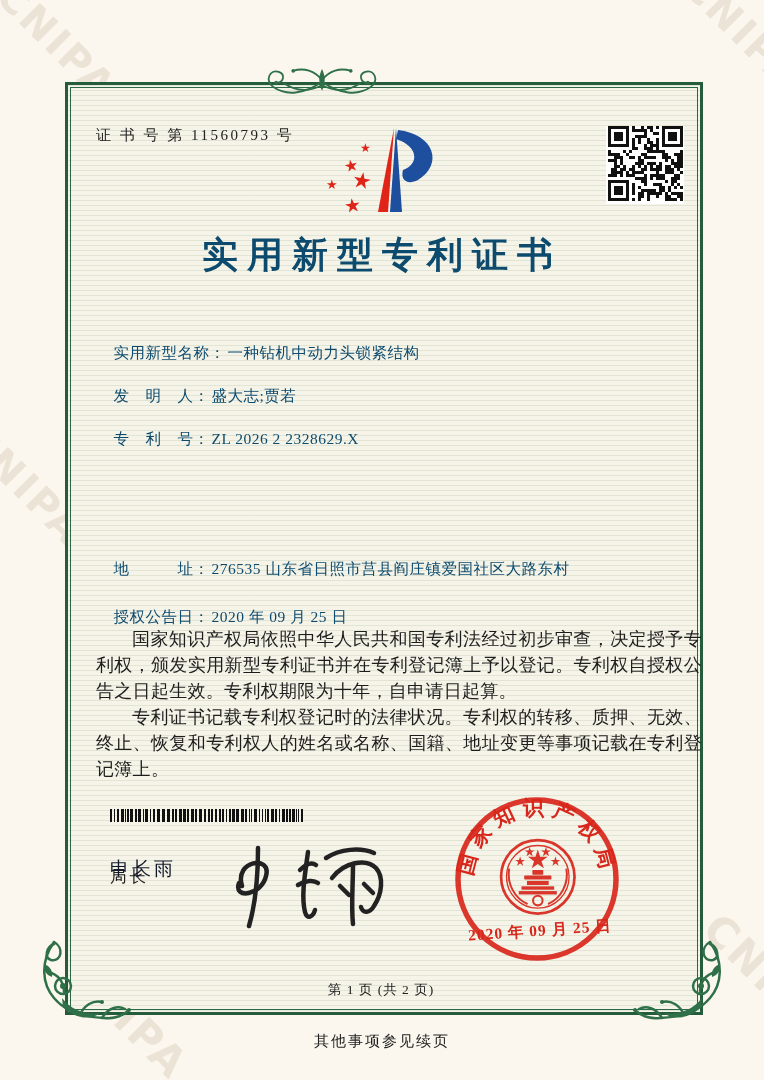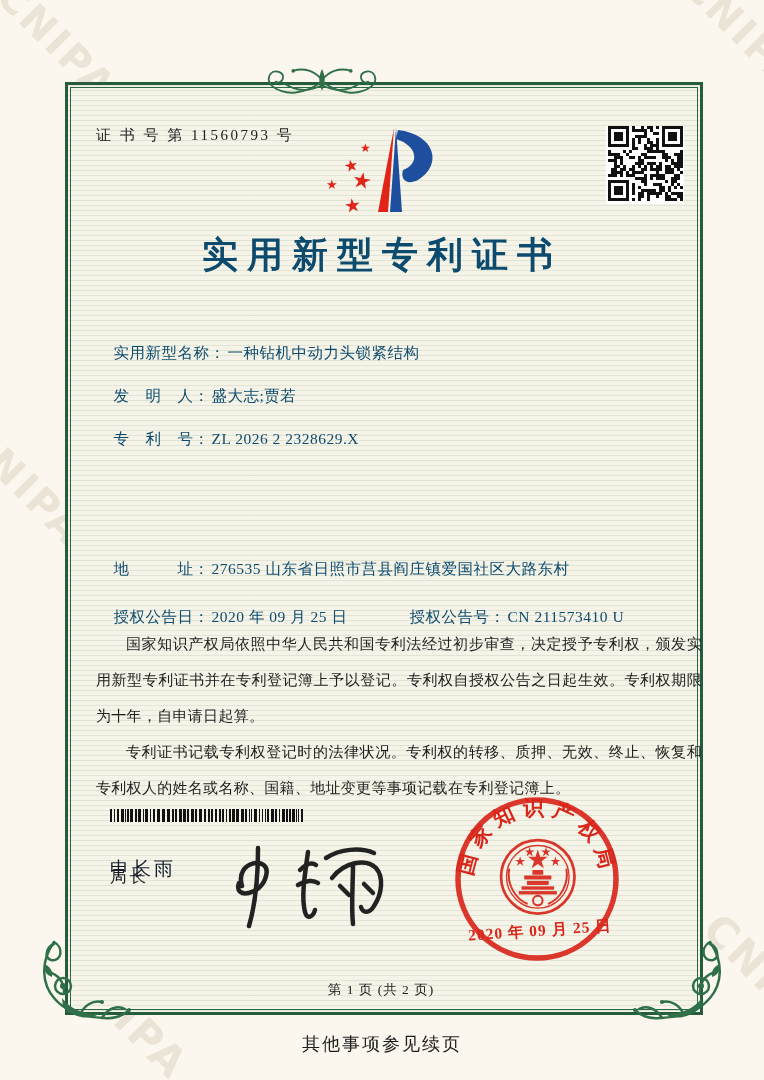--- a/index.html
+++ b/index.html
@@ -29,38 +29,38 @@
 
   .qr{position:absolute;left:606px;top:126px;width:78px;height:78px;background:#fff;
       display:flex;align-items:center;justify-content:center;}
 
   .title{position:absolute;left:0;top:231px;width:100%;text-align:center;
          font-size:36px;font-weight:700;letter-spacing:9px;color:#0c4a6e;}
 
   .field-row{position:absolute;left:96px;font-size:15.5px;color:#0c4a6e;white-space:pre;letter-spacing:0.5px;}
   .flabel{margin-right:2px;}
 
-  .body-text{position:absolute;left:96px;top:626px;width:606px;font-size:15px;
-             line-height:36px;color:#1d1d1d;text-align:justify;}
+  .body-text{position:absolute;left:96px;top:626px;width:606px;font-size:18px;
+             line-height:26px;color:#1d1d1d;text-align:justify;}
   .body-text p{margin:0;text-indent:2em;letter-spacing:0.3px;}
 
   .barcode{position:absolute;left:110px;top:808px;width:196px;height:13px;}
 
   .director-title{position:absolute;left:110px;top:866px;font-size:16.5px;letter-spacing:3px;color:#1d1d1d;}
   .director-name{position:absolute;left:110px;top:856px;font-size:19px;letter-spacing:3px;color:#0f172a;}
   .signature{position:absolute;left:212px;top:842px;width:195px;height:92px;}
 
   .seal{position:absolute;left:450px;top:792px;width:174px;height:174px;}
   .seal-date{position:absolute;left:468px;top:920px;width:160px;font-size:15.5px;color:#d8261b;
              letter-spacing:1px;transform:rotate(-4deg);white-space:nowrap;font-weight:600;}
 
   .page-info{position:absolute;left:0;top:981px;width:762px;text-align:center;
              font-size:13.5px;color:#222;letter-spacing:1px;}
   .continuation{position:absolute;left:0;top:1032px;width:764px;text-align:center;
-             font-size:18px;color:#1d1d1d;letter-spacing:2px;}
+             font-size:15px;color:#1d1d1d;letter-spacing:2px;}
 </style>
 </head>
 <body>
 
 <div class="page">
 
   <div class="wm" style="left:-18px;top:18px;font-size:40px;">CNIPA</div>
   <div class="wm" style="left:668px;top:8px;font-size:40px;">CNIPA</div>
   <div class="wm" style="left:468px;top:322px;font-size:46px;color:rgba(198,182,156,0.26);">CNIPA</div>
   <div class="wm" style="left:-50px;top:462px;font-size:40px;">CNIPA</div>
@@ -480,23 +480,20 @@
   </div>
   <div class="field-row" style="top:411px;">
     <span class="flabel">专　利　号：</span><span>ZL 2026 2 2328629.X</span>
   </div>
   <div class="field-row" style="top:541px;">
     <span class="flabel">地　　　址：</span><span>276535 山东省日照市莒县阎庄镇爱国社区大路东村</span>
   </div>
   <div class="field-row" style="top:589px;">
     <span class="flabel">授权公告日：</span><span>2020 年 09 月 25 日</span>
   </div>
-  <div class="field-row" style="top:589px;left:392px;">
-    <span class="flabel">授权公告号：</span><span>CN 211573410 U</span>
-  </div>
 
   <div class="body-text">
     <p>国家知识产权局依照中华人民共和国专利法经过初步审查，决定授予专利权，颁发实用新型专利证书并在专利登记簿上予以登记。专利权自授权公告之日起生效。专利权期限为十年，自申请日起算。</p>
     <p>专利证书记载专利权登记时的法律状况。专利权的转移、质押、无效、终止、恢复和专利权人的姓名或名称、国籍、地址变更等事项记载在专利登记簿上。</p>
   </div>
 
   <div class="barcode"><svg id="barsvg" width="196" height="13">
         <g fill="#111">
           <rect x="0" y="0" width="2" height="13"></rect>
           <rect x="4" y="0" width="1" height="13"></rect>

